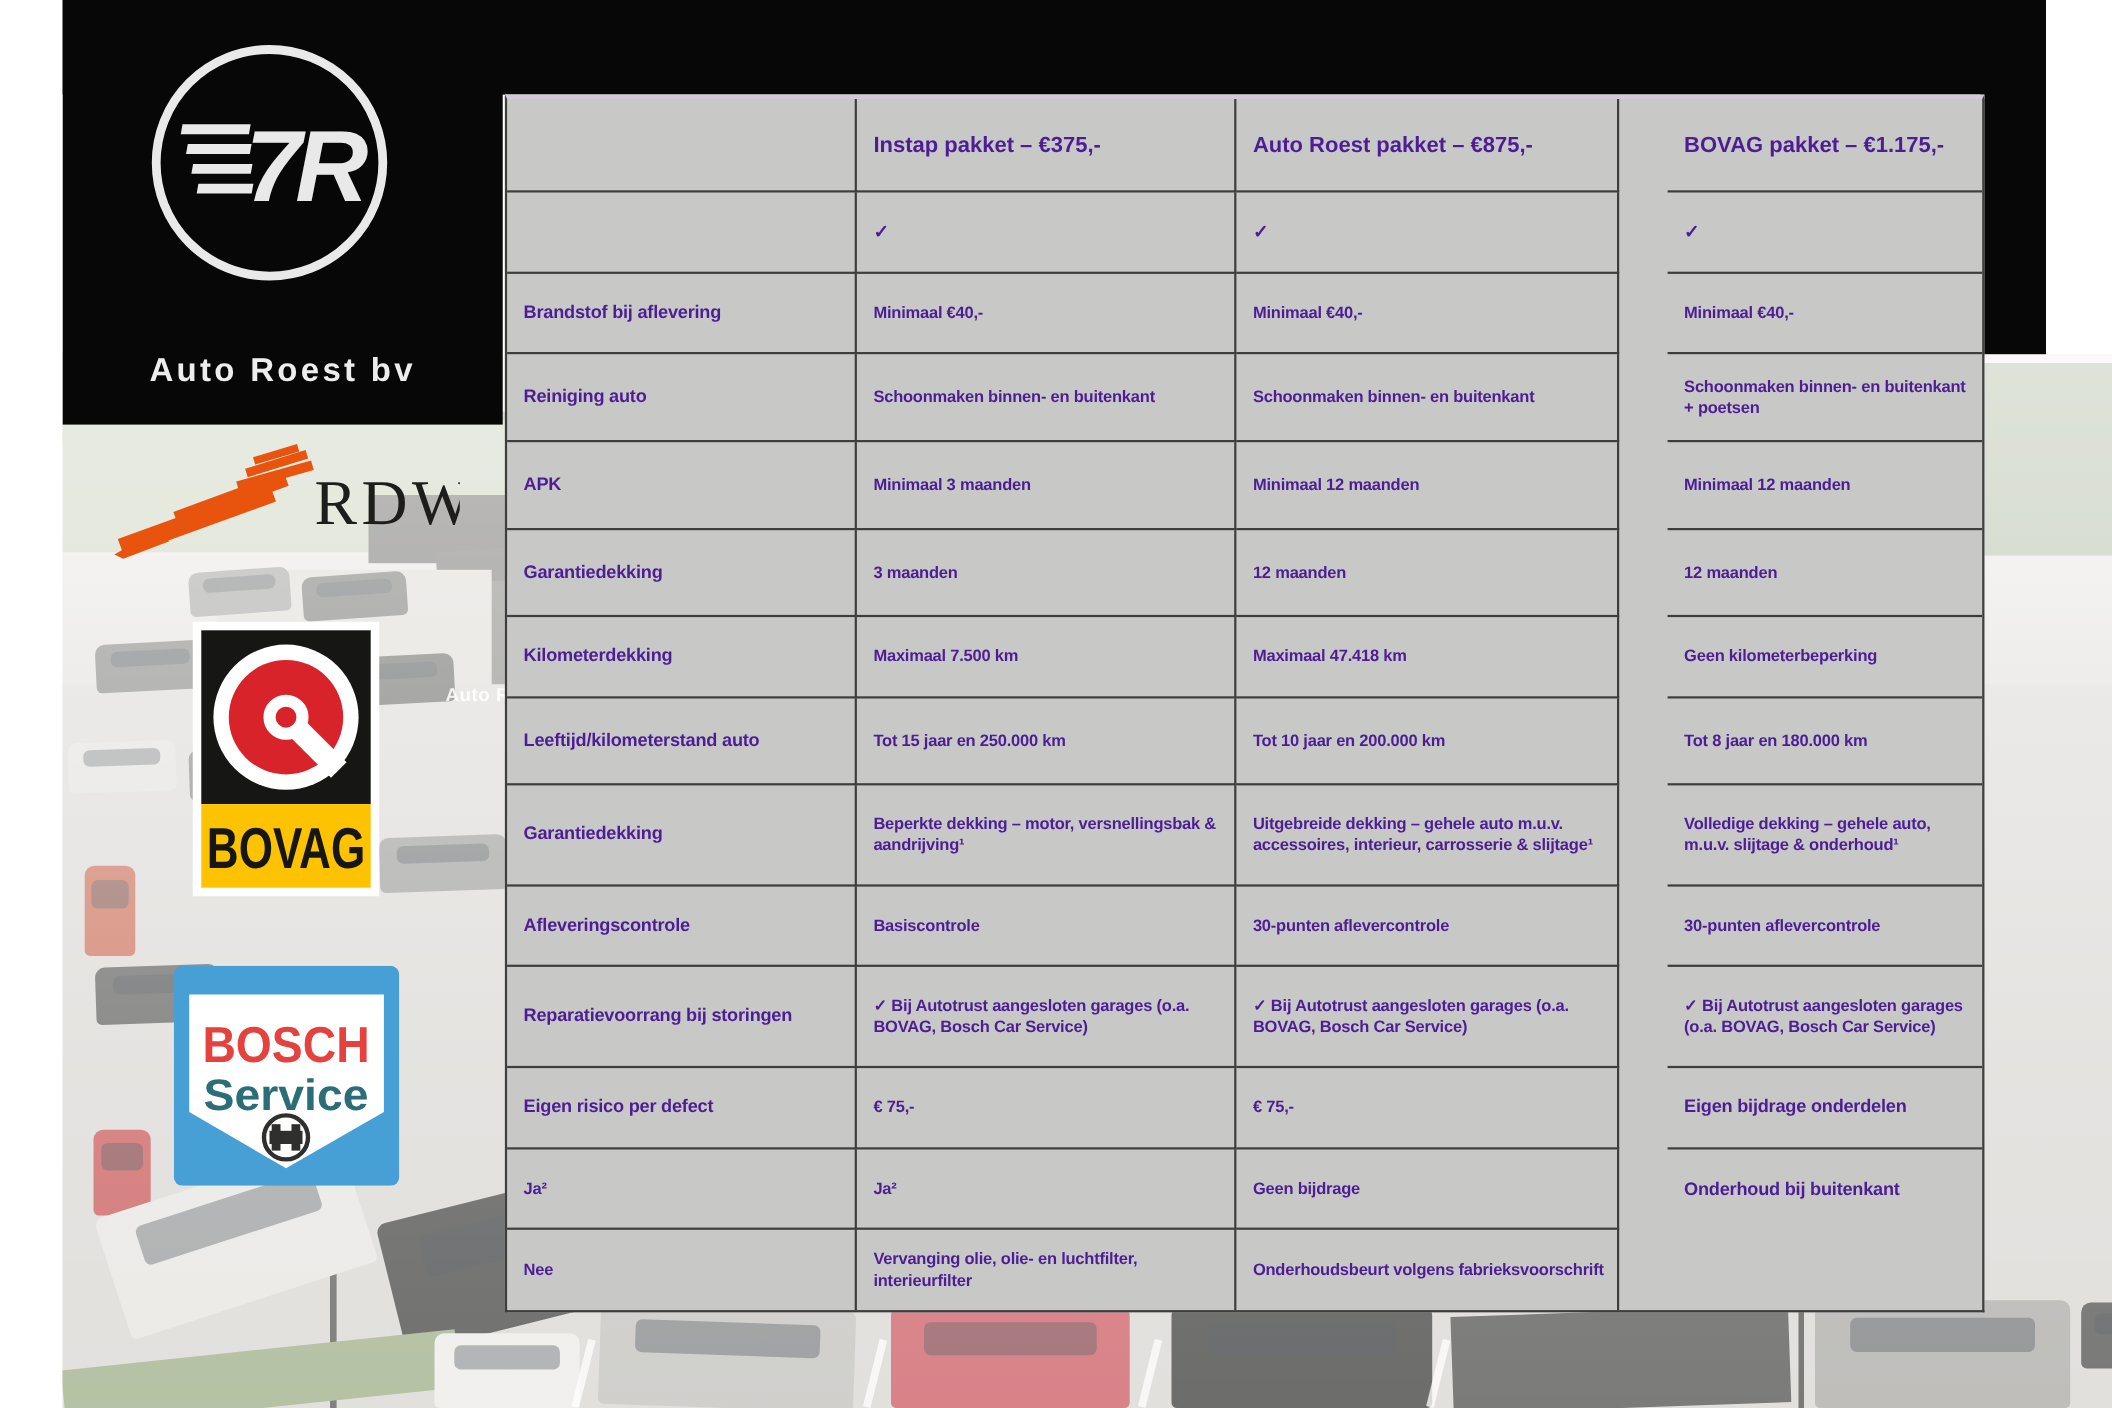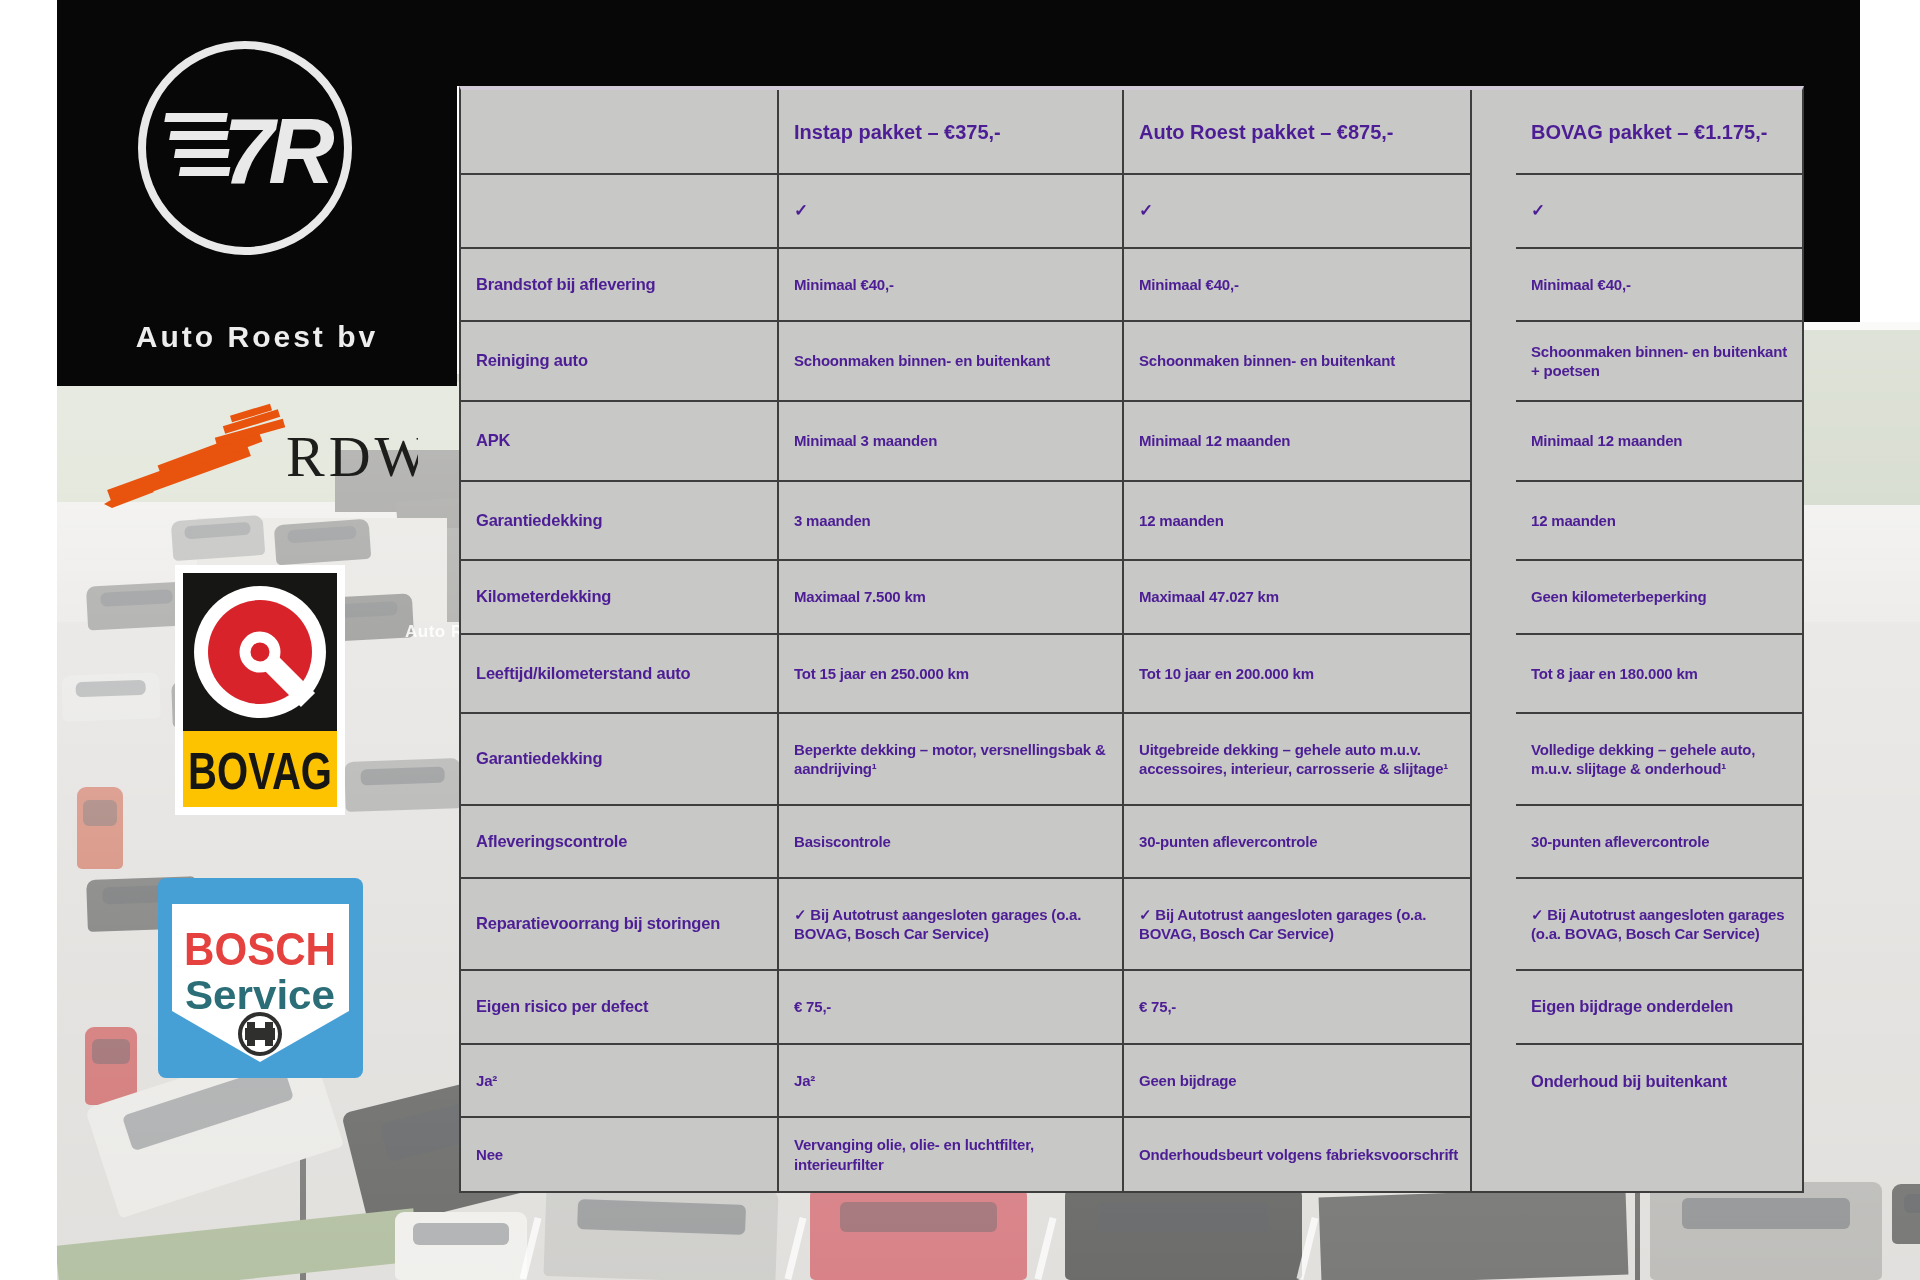--- a/index.html
+++ b/index.html
@@ -236,21 +236,21 @@
     <div class="cell value">
       <span>12 maanden</span>
     </div>
     <div class="cell label">
       <span>Kilometerdekking</span>
     </div>
     <div class="cell value">
       <span>Maximaal 7.500 km</span>
     </div>
     <div class="cell value">
-      <span>Maximaal 47.027 km</span>
+      <span>Maximaal 47.418 km</span>
     </div>
     <div class="cell value">
       <span>Geen kilometerbeperking</span>
     </div>
     <div class="cell label">
       <span>Leeftijd/kilometerstand auto</span>
     </div>
     <div class="cell value">
       <span>Tot 15 jaar en 250.000 km</span>
     </div>

